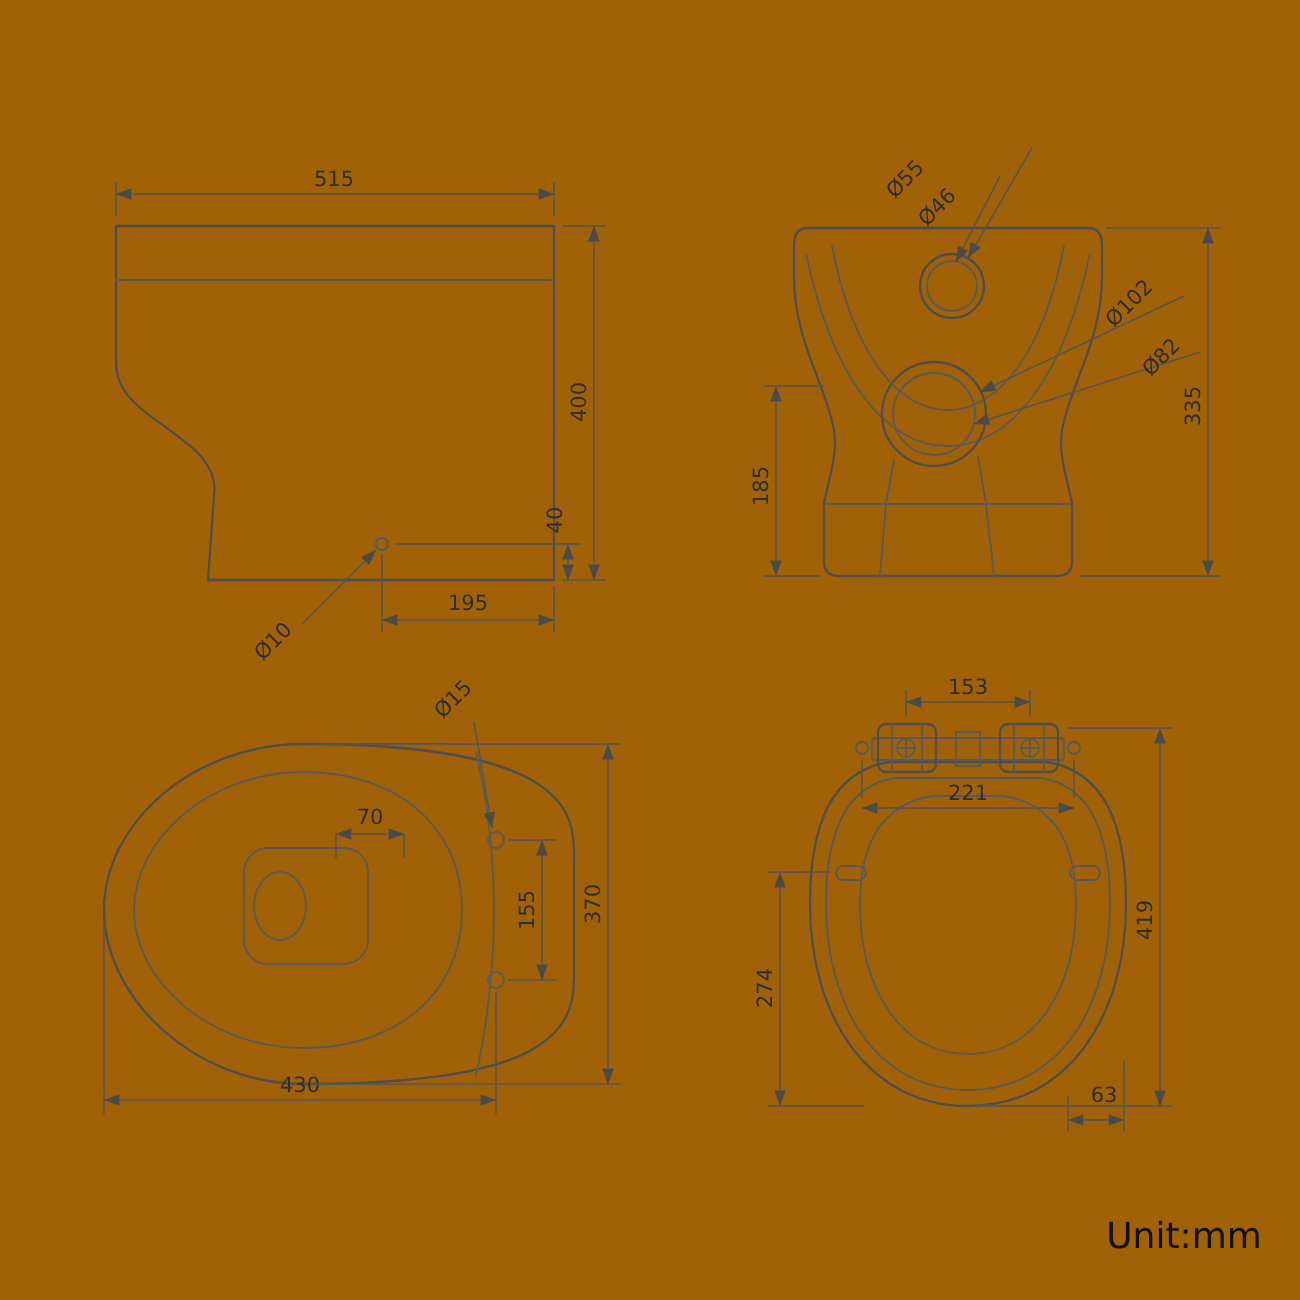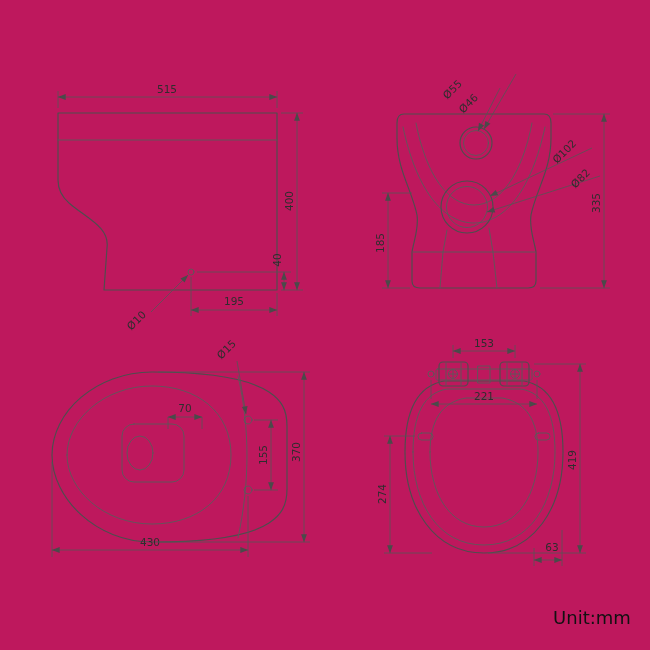--- a/index.html
+++ b/index.html
@@ -1,16 +1,16 @@
 <!DOCTYPE html>
 <html><head>
 <meta charset="utf-8">
 <style>
   html,body{margin:0;padding:0;background:#ffffff;}
-  .page{position:relative;width:650px;height:650px;background:#be185d;overflow:hidden;}
+  .page{position:relative;width:650px;height:650px;background:#a16207;overflow:hidden;}
   svg{display:block;}
   .geo{fill:none;stroke:#4e4e4e;stroke-width:1.15;stroke-linejoin:round;stroke-linecap:round;}
   .thin{fill:none;stroke:#5a5a5a;stroke-width:0.9;stroke-linejoin:round;stroke-linecap:round;}
   .dim{fill:none;stroke:#565656;stroke-width:0.8;}
   .dimtxt{font-family:"DejaVu Sans",sans-serif;font-size:10.5px;fill:#2e2e2e;}
   .unit{font-family:"DejaVu Sans",sans-serif;font-size:18px;fill:#111;}
 </style>
 </head>
 <body>
 

